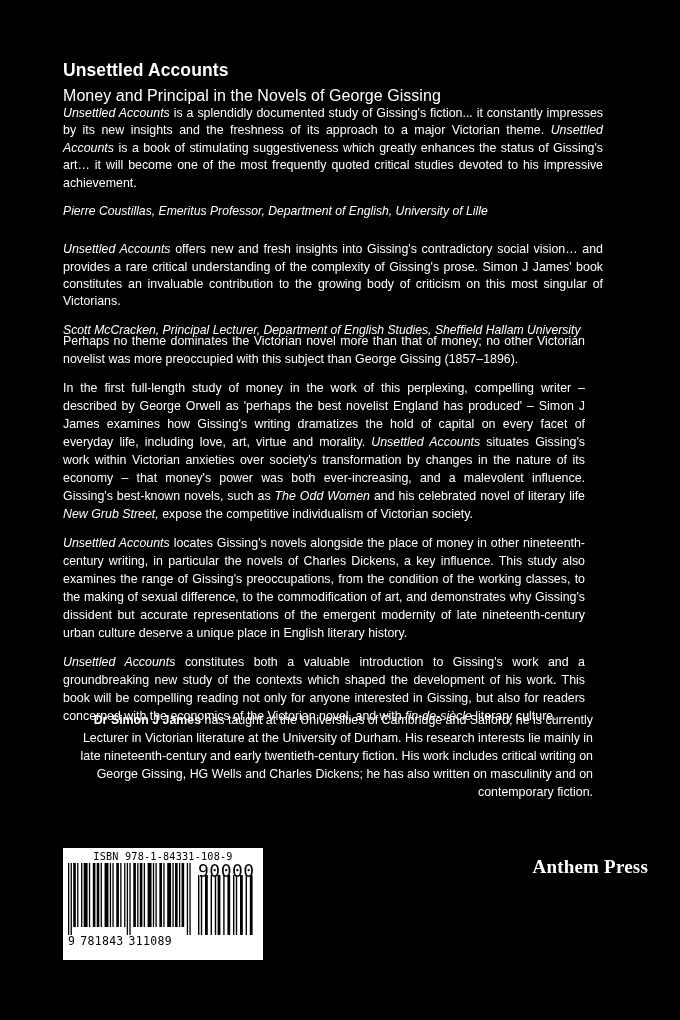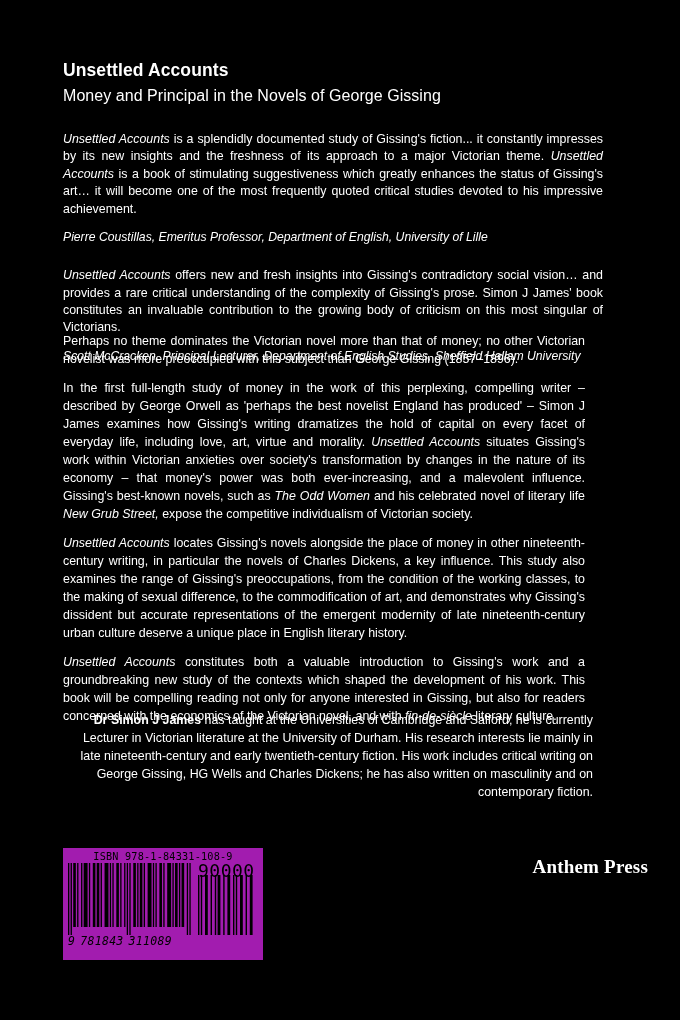--- a/index.html
+++ b/index.html
@@ -41,21 +41,21 @@
     font-weight: normal;
     letter-spacing: 0.05px;
     line-height: 1.25;
     margin: 0;
   }
 
   
   .quotes {
     position: absolute;
     left: 63px;
-    top: 131px;
+    top: 105px;
     width: 540px;
   }
   .quote-text {
     font-size: 12.4px;
     line-height: 1.405;
     text-align: justify;
     margin: 0;
   }
   .quote-attrib {
     font-size: 12.2px;
@@ -100,40 +100,40 @@
 
   em { font-style: italic; }
 
   
   .barcode-panel {
     position: absolute;
     left: 63px;
     top: 848px;
     width: 200px;
     height: 112px;
-    background: #a21caf;
+    background: #ffffff;
     color: #000000;
     box-sizing: border-box;
     padding: 3px 5px 2px 5px;
   }
   .isbn-line {
     font-family: "DejaVu Sans Mono", "Liberation Mono", monospace;
     font-size: 10.2px;
     letter-spacing: 0.2px;
     text-align: center;
     white-space: nowrap;
     line-height: 1.1;
     margin-bottom: 1px;
   }
   .barcode-row {
     display: flex;
     align-items: flex-start;
     gap: 6px;
   }
-  .ean-main { width: 124px; font-style: italic; }
+  .ean-main { width: 124px; }
   .ean-addon { width: 56px; position: relative; }
   .bars {
     height: 72px;
     width: 100%;
     display: block;
   }
   .ean-addon .bars { height: 60px; margin-top: 12px; }
   .addon-digits {
     position: absolute;
     top: -1px;

